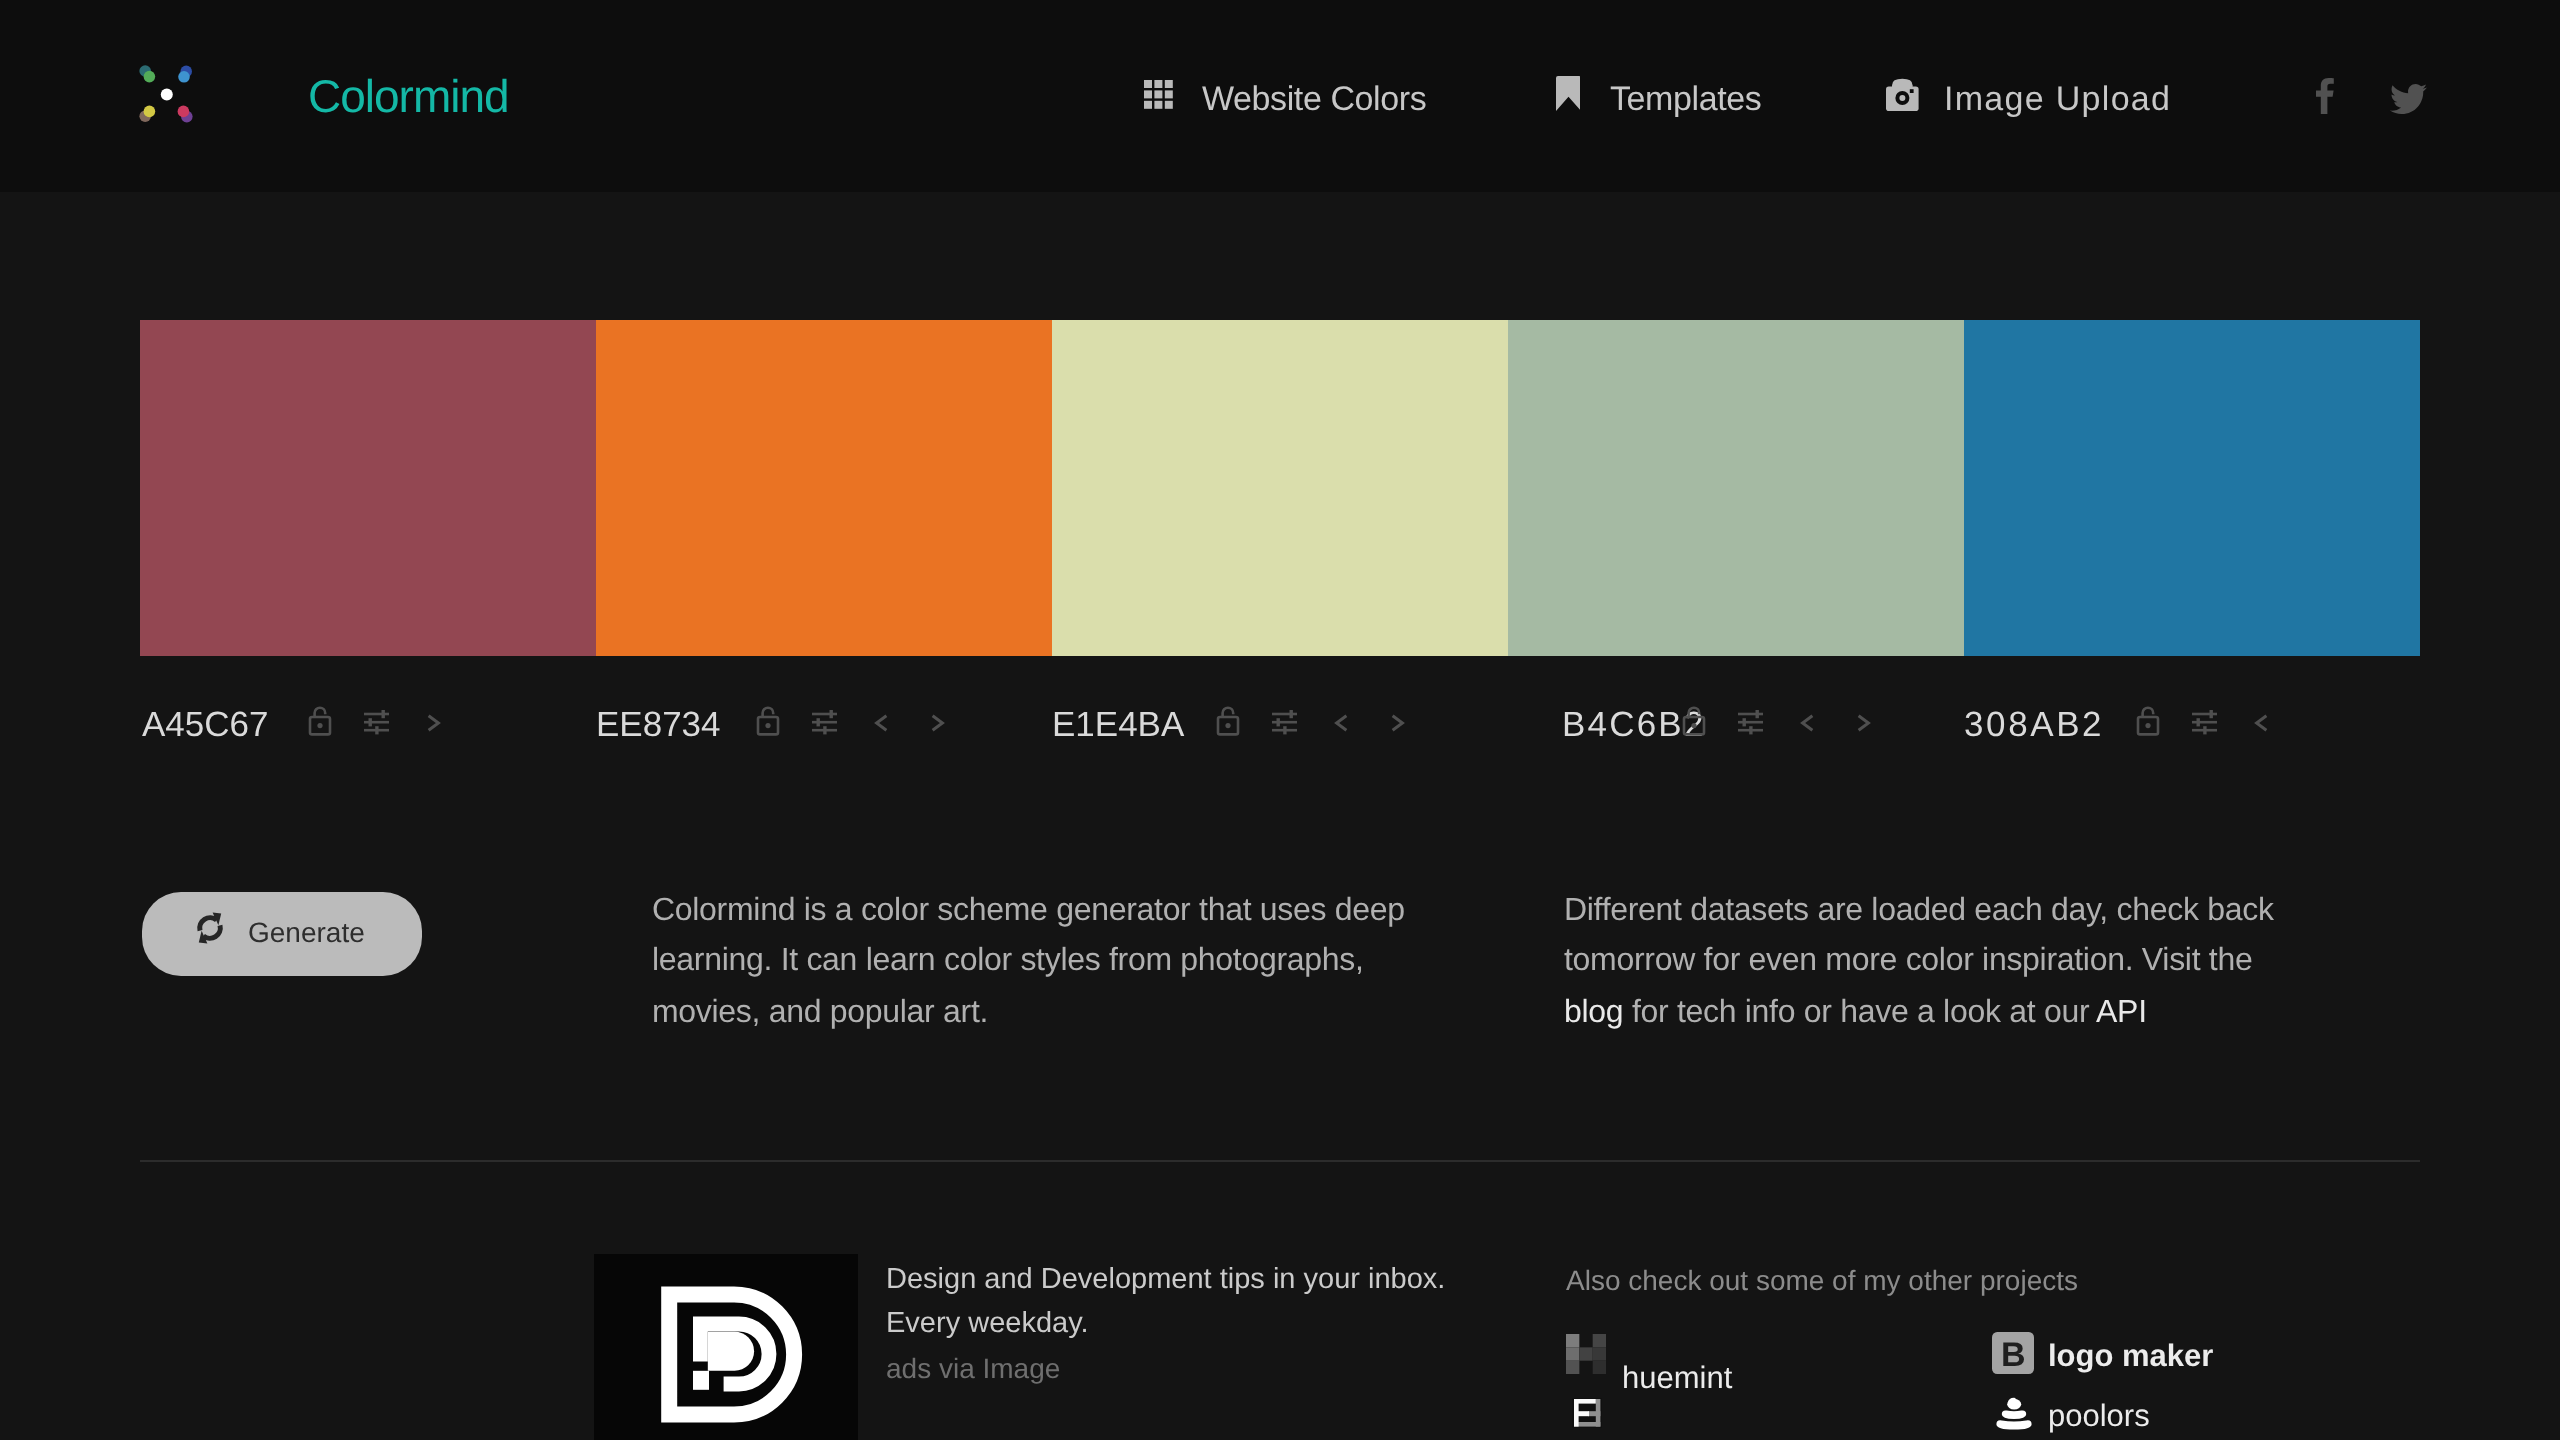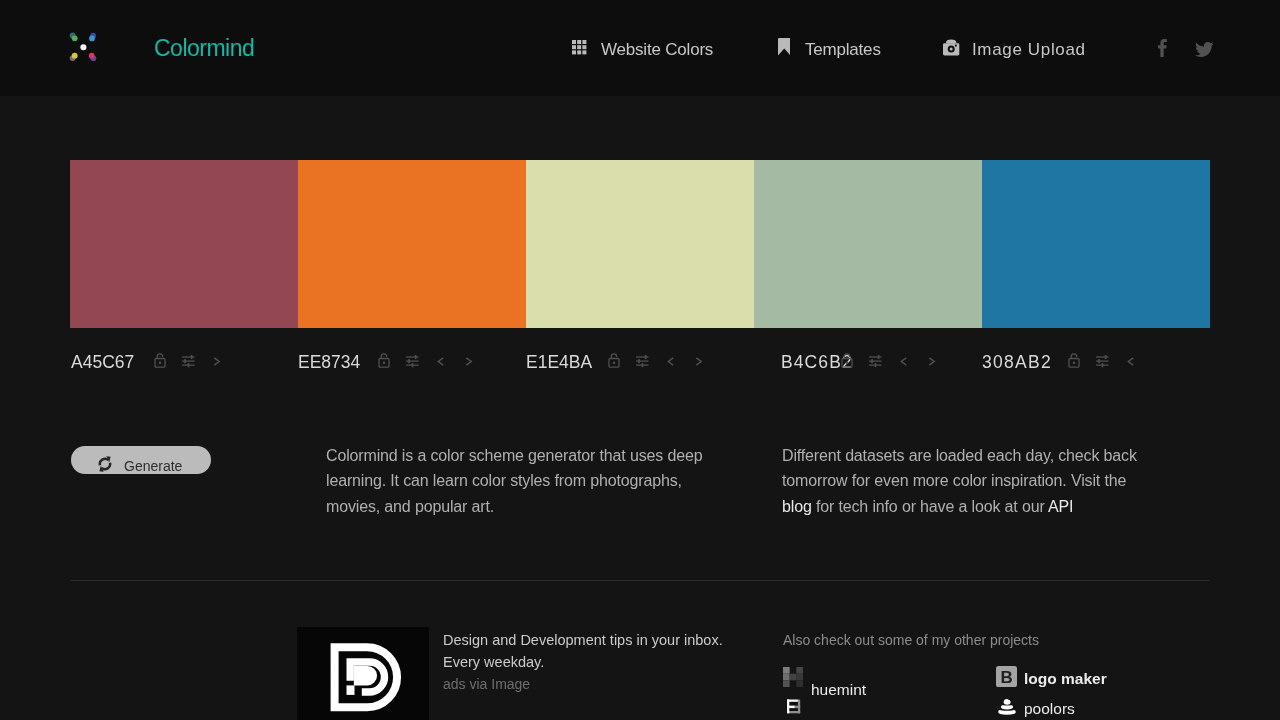--- a/index.html
+++ b/index.html
@@ -153,21 +153,21 @@
       <rect x="0" y="9.45" width="12.5" height="1.3"></rect>
       <rect x="8.75" y="0" width="1.7" height="4.1"></rect>
       <rect x="2.25" y="4.1" width="1.7" height="4.1"></rect>
       <rect x="5.6" y="8.1" width="1.7" height="4.1"></rect>
     </g>
     <path id="chevr" d="M1.3 0.9 L6.2 4.5 L1.3 8.1" fill="none" stroke="#4f4f4f" stroke-width="1.5"></path>
     <path id="chevl" d="M6.2 0.9 L1.3 4.5 L6.2 8.1" fill="none" stroke="#4f4f4f" stroke-width="1.5"></path>
   </defs>
 </svg>
 
-<div class="abs" style="left:71px; top:446px; width:140px; height:28px; border-radius:19.5px; background:#bbbbbb;">
+<div class="abs" style="left:71px; top:446px; width:140px; height:42px; border-radius:19.5px; background:#bbbbbb;">
   <svg class="abs" style="left:27px; top:10px;" width="14" height="16" viewBox="0 0 14 16">
     <path d="M2 9.3 A5.2 5.2 0 0 1 10.3 4.0" stroke="#262626" stroke-width="2.5" fill="none"></path>
     <polygon points="8.3,0.3 12.6,0.7 11.2,6.6" fill="#262626"></polygon>
     <path d="M12 6.7 A5.2 5.2 0 0 1 3.7 12.0" stroke="#262626" stroke-width="2.5" fill="none"></path>
     <polygon points="5.7,15.7 1.4,15.3 2.8,9.4" fill="#262626"></polygon>
   </svg>
   <div class="abs" style="left:53px; top:13px; font-size:14px; color:#2e2e2e; line-height:14px;">Generate</div>
 </div>
 
 <div class="para" style="left:298px; width:420px;">Colormind is a color scheme generator that uses deep<br>learning. It can learn color styles from photographs,<br>movies, and popular art.</div>

